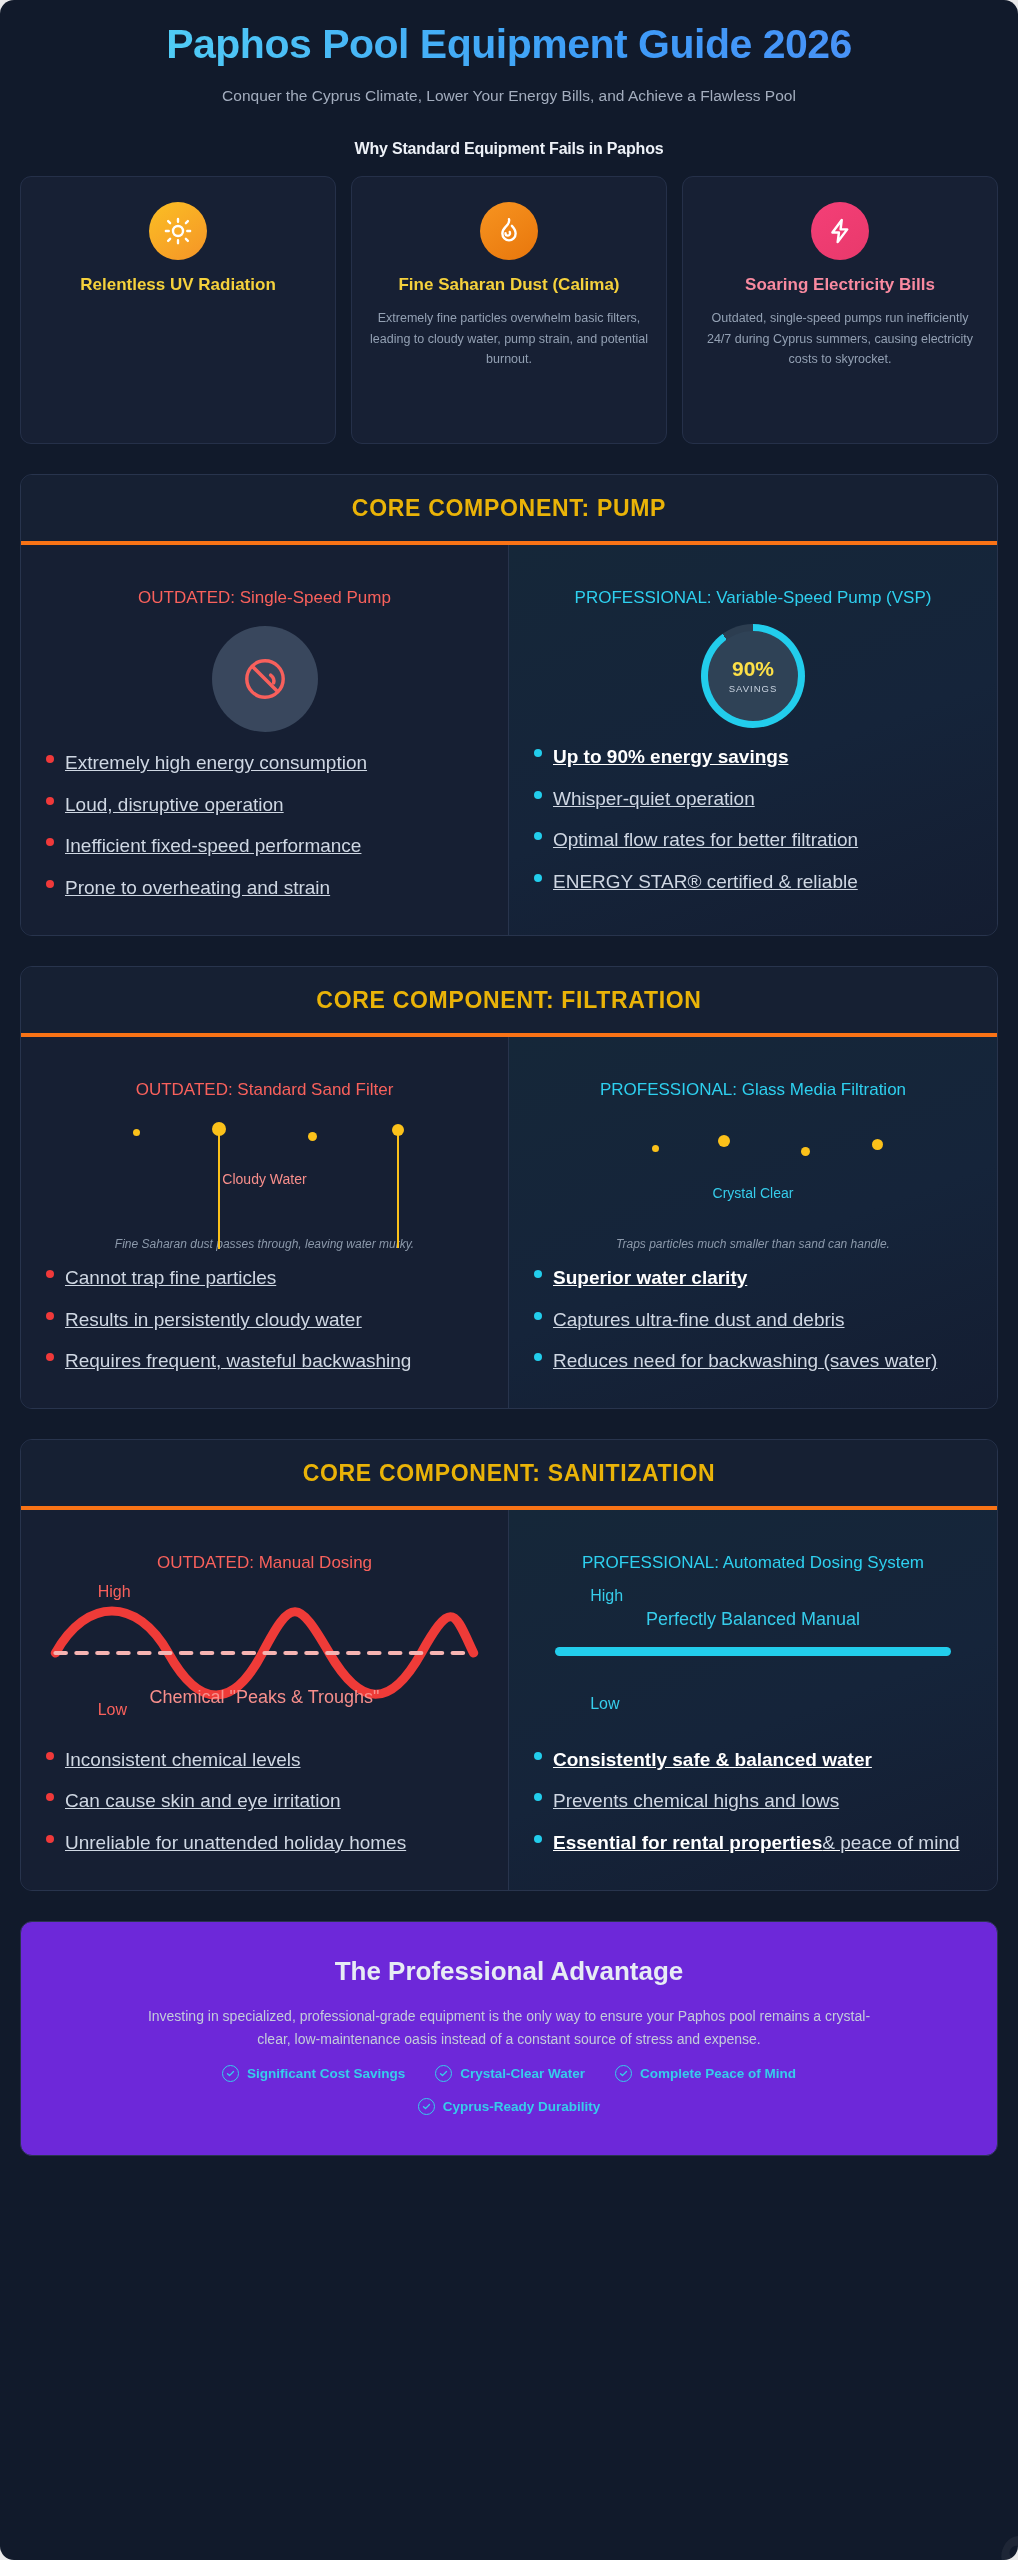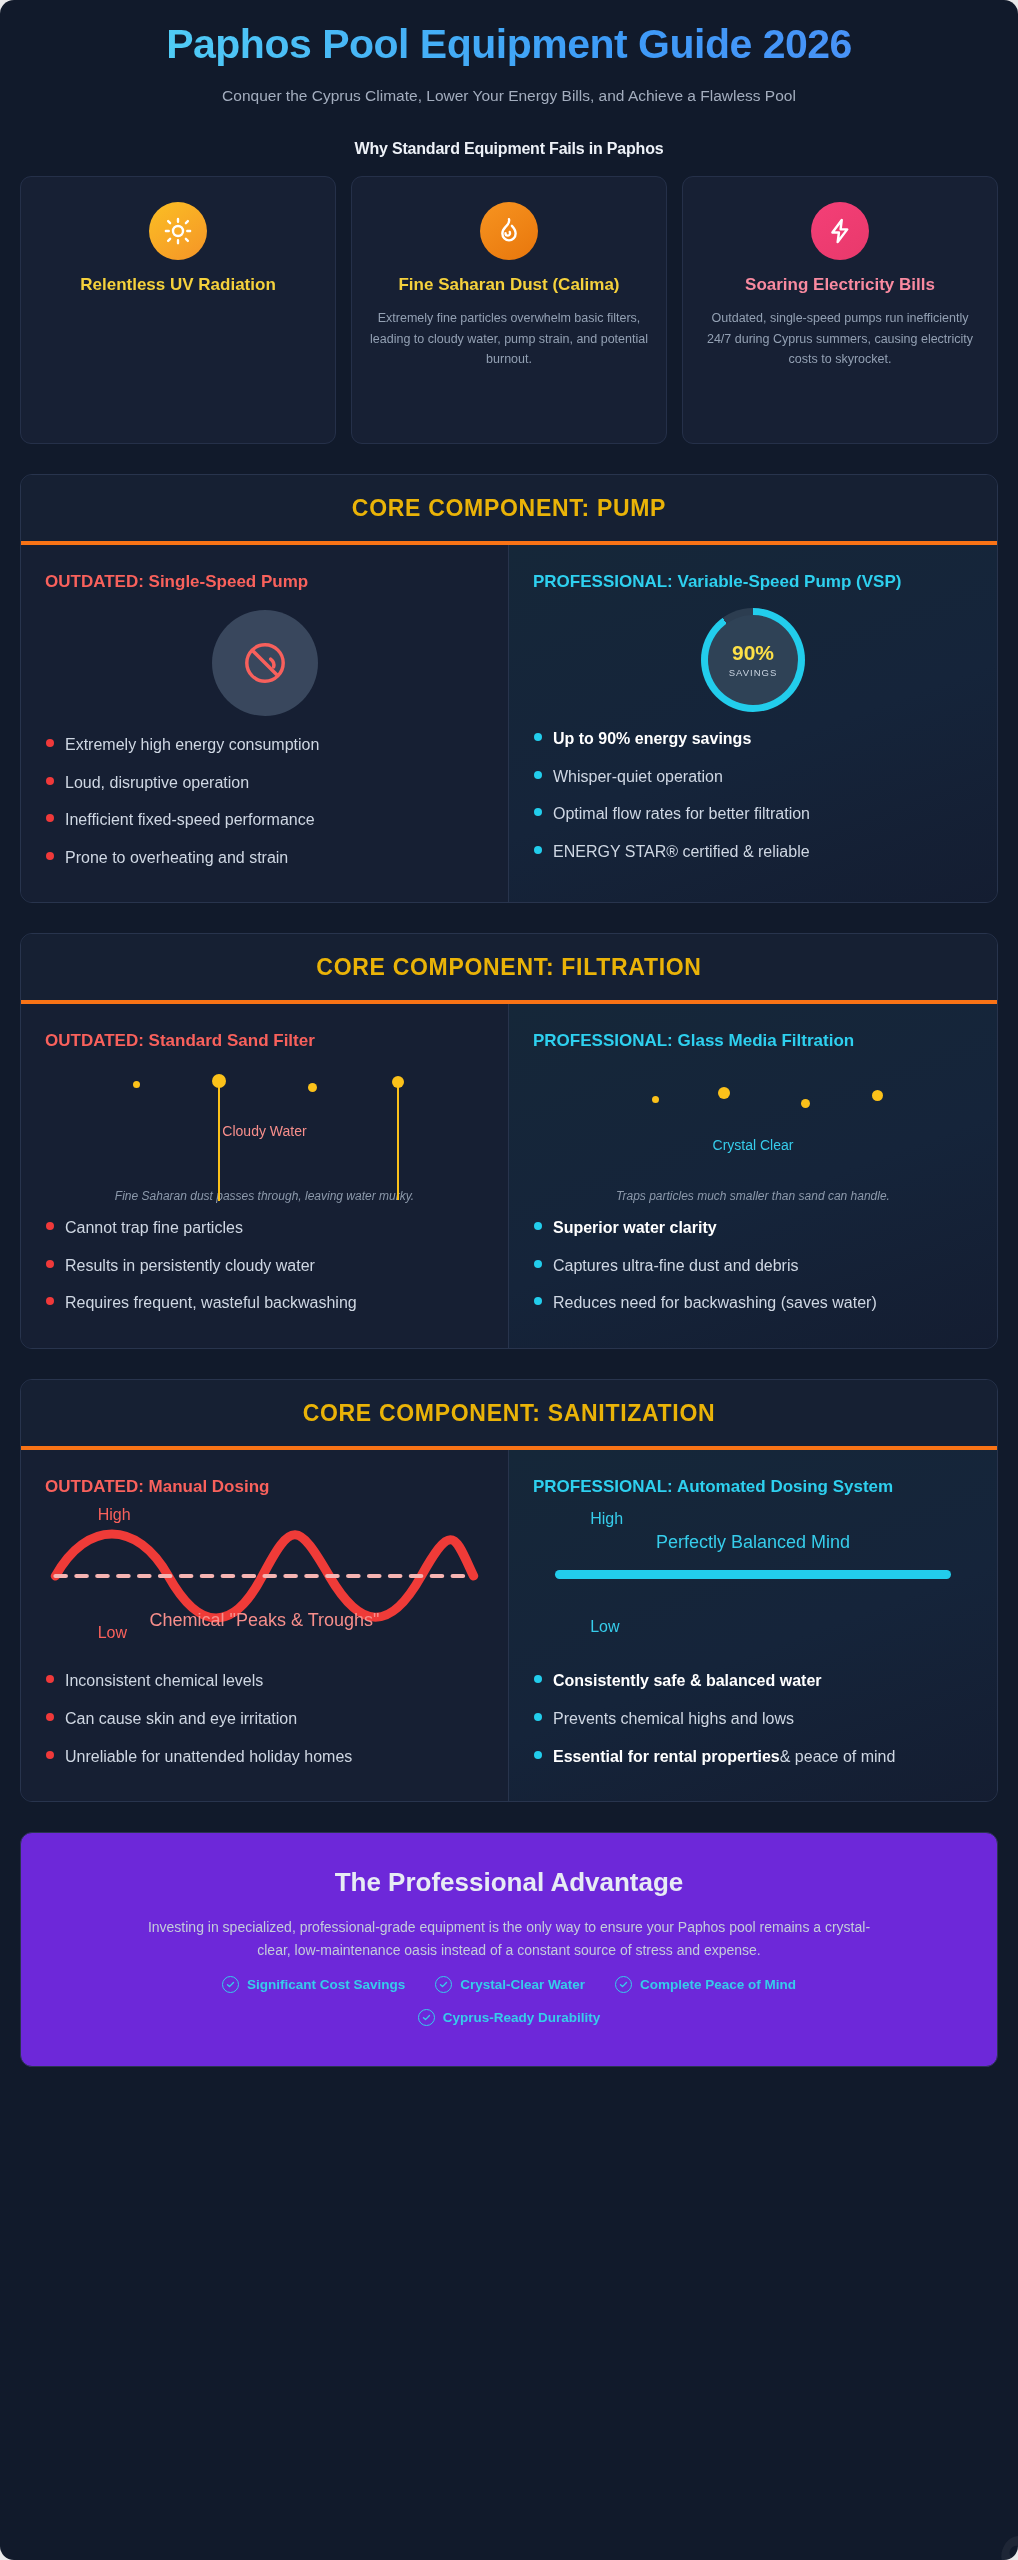--- a/index.html
+++ b/index.html
@@ -119,38 +119,40 @@
     background: #162033;
   }
   .compare-body { display: grid; grid-template-columns: 1fr 1fr; }
   .col {
     padding: 26px 24px 34px;
     min-height: 300px;
   }
   .col-bad { background: #161f33; border-right: 1px solid #28344d; }
   .col-good { background: linear-gradient(160deg, #152739 0%, #15243a 55%, #141d31 100%); }
   .col-title {
-    text-align: left;
+    text-align: center;
     font-size: 17px;
-    font-weight: 700;
+    font-weight: 400;
     line-height: 1.33;
     margin-bottom: 8px;
+    margin-top: 16px;
   }
   .col-bad .col-title { color: #f9615c; }
   .col-good .col-title { color: #2ed0ef; }
 
   
   ul.bullets { list-style: none; margin-top: 14px; }
   ul.bullets li {
     position: relative;
     padding-left: 20px;
     margin-bottom: 16px;
-    font-size: 16px;
+    font-size: 19px;
     line-height: 1.35;
     color: #cfd7e3;
+    text-decoration: underline;
   }
   ul.bullets li:last-child { margin-bottom: 0; }
   ul.bullets li::before {
     content: "";
     position: absolute;
     left: 1px; top: 5px;
     width: 8px; height: 8px;
     border-radius: 50%;
   }
   .col-bad ul.bullets li::before { background: #f0393a; }
@@ -428,21 +430,21 @@
                 <li><span>Inconsistent chemical levels</span></li>
                 <li><span>Can cause skin and eye irritation</span></li>
                 <li><span>Unreliable for unattended holiday homes</span></li>
               </ul>
             </div>
             <div class="col col-good">
               <div class="col-title">PROFESSIONAL: Automated Dosing System</div>
               <div class="wave-wrap">
                 <div class="axis-lbl good-axis" style="left:13%;top:4px">High</div>
                 <div class="flatline" style="left:5%;right:5%;top:64px;"></div>
-                <div class="wave-cap cap-good" style="top:26px;text-align:center;">Perfectly Balanced Mind</div>
+                <div class="wave-cap cap-good" style="top:26px;text-align:center;">Perfectly Balanced Manual</div>
                 <div class="axis-lbl good-axis" style="left:13%;top:112px">Low</div>
               </div>
               <ul class="bullets">
                 <li class="strong"><span>Consistently safe &amp; balanced water</span></li>
                 <li><span>Prevents chemical highs and lows</span></li>
                 <li class="strong"><span>Essential for rental properties</span><span class="reg">&amp; peace of mind</span></li>
               </ul>
             </div>
           </div>
         </div>

